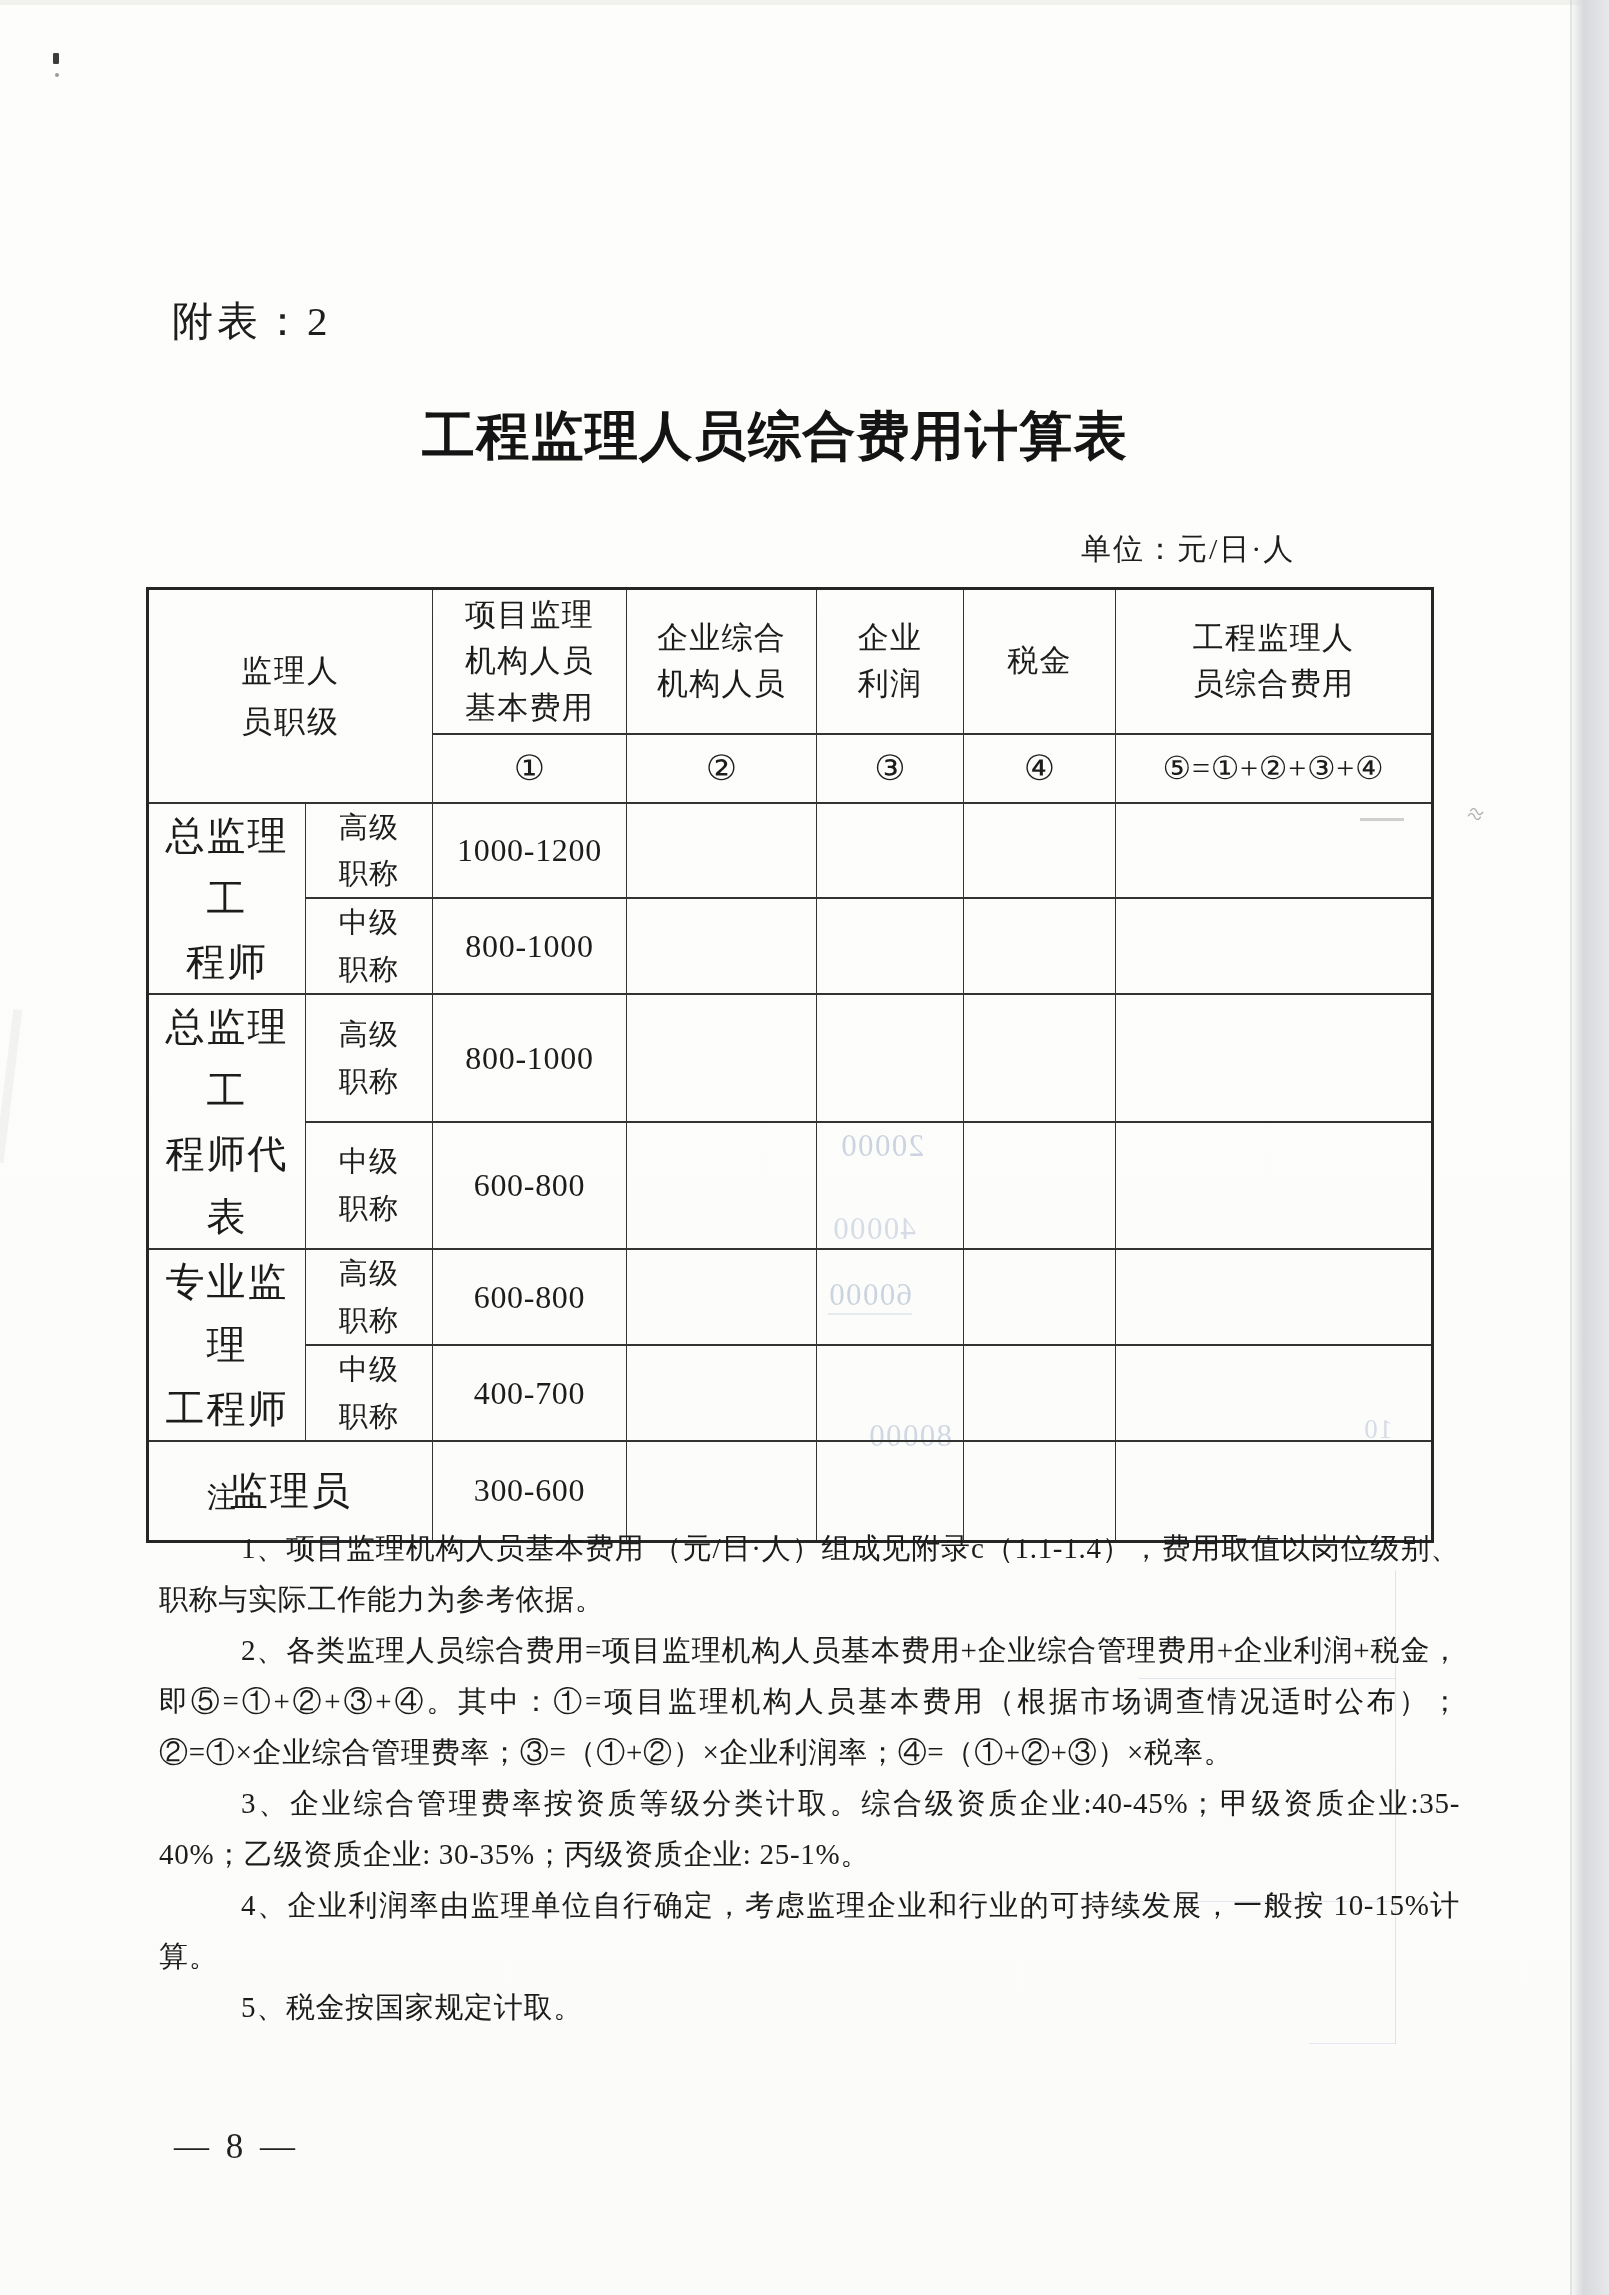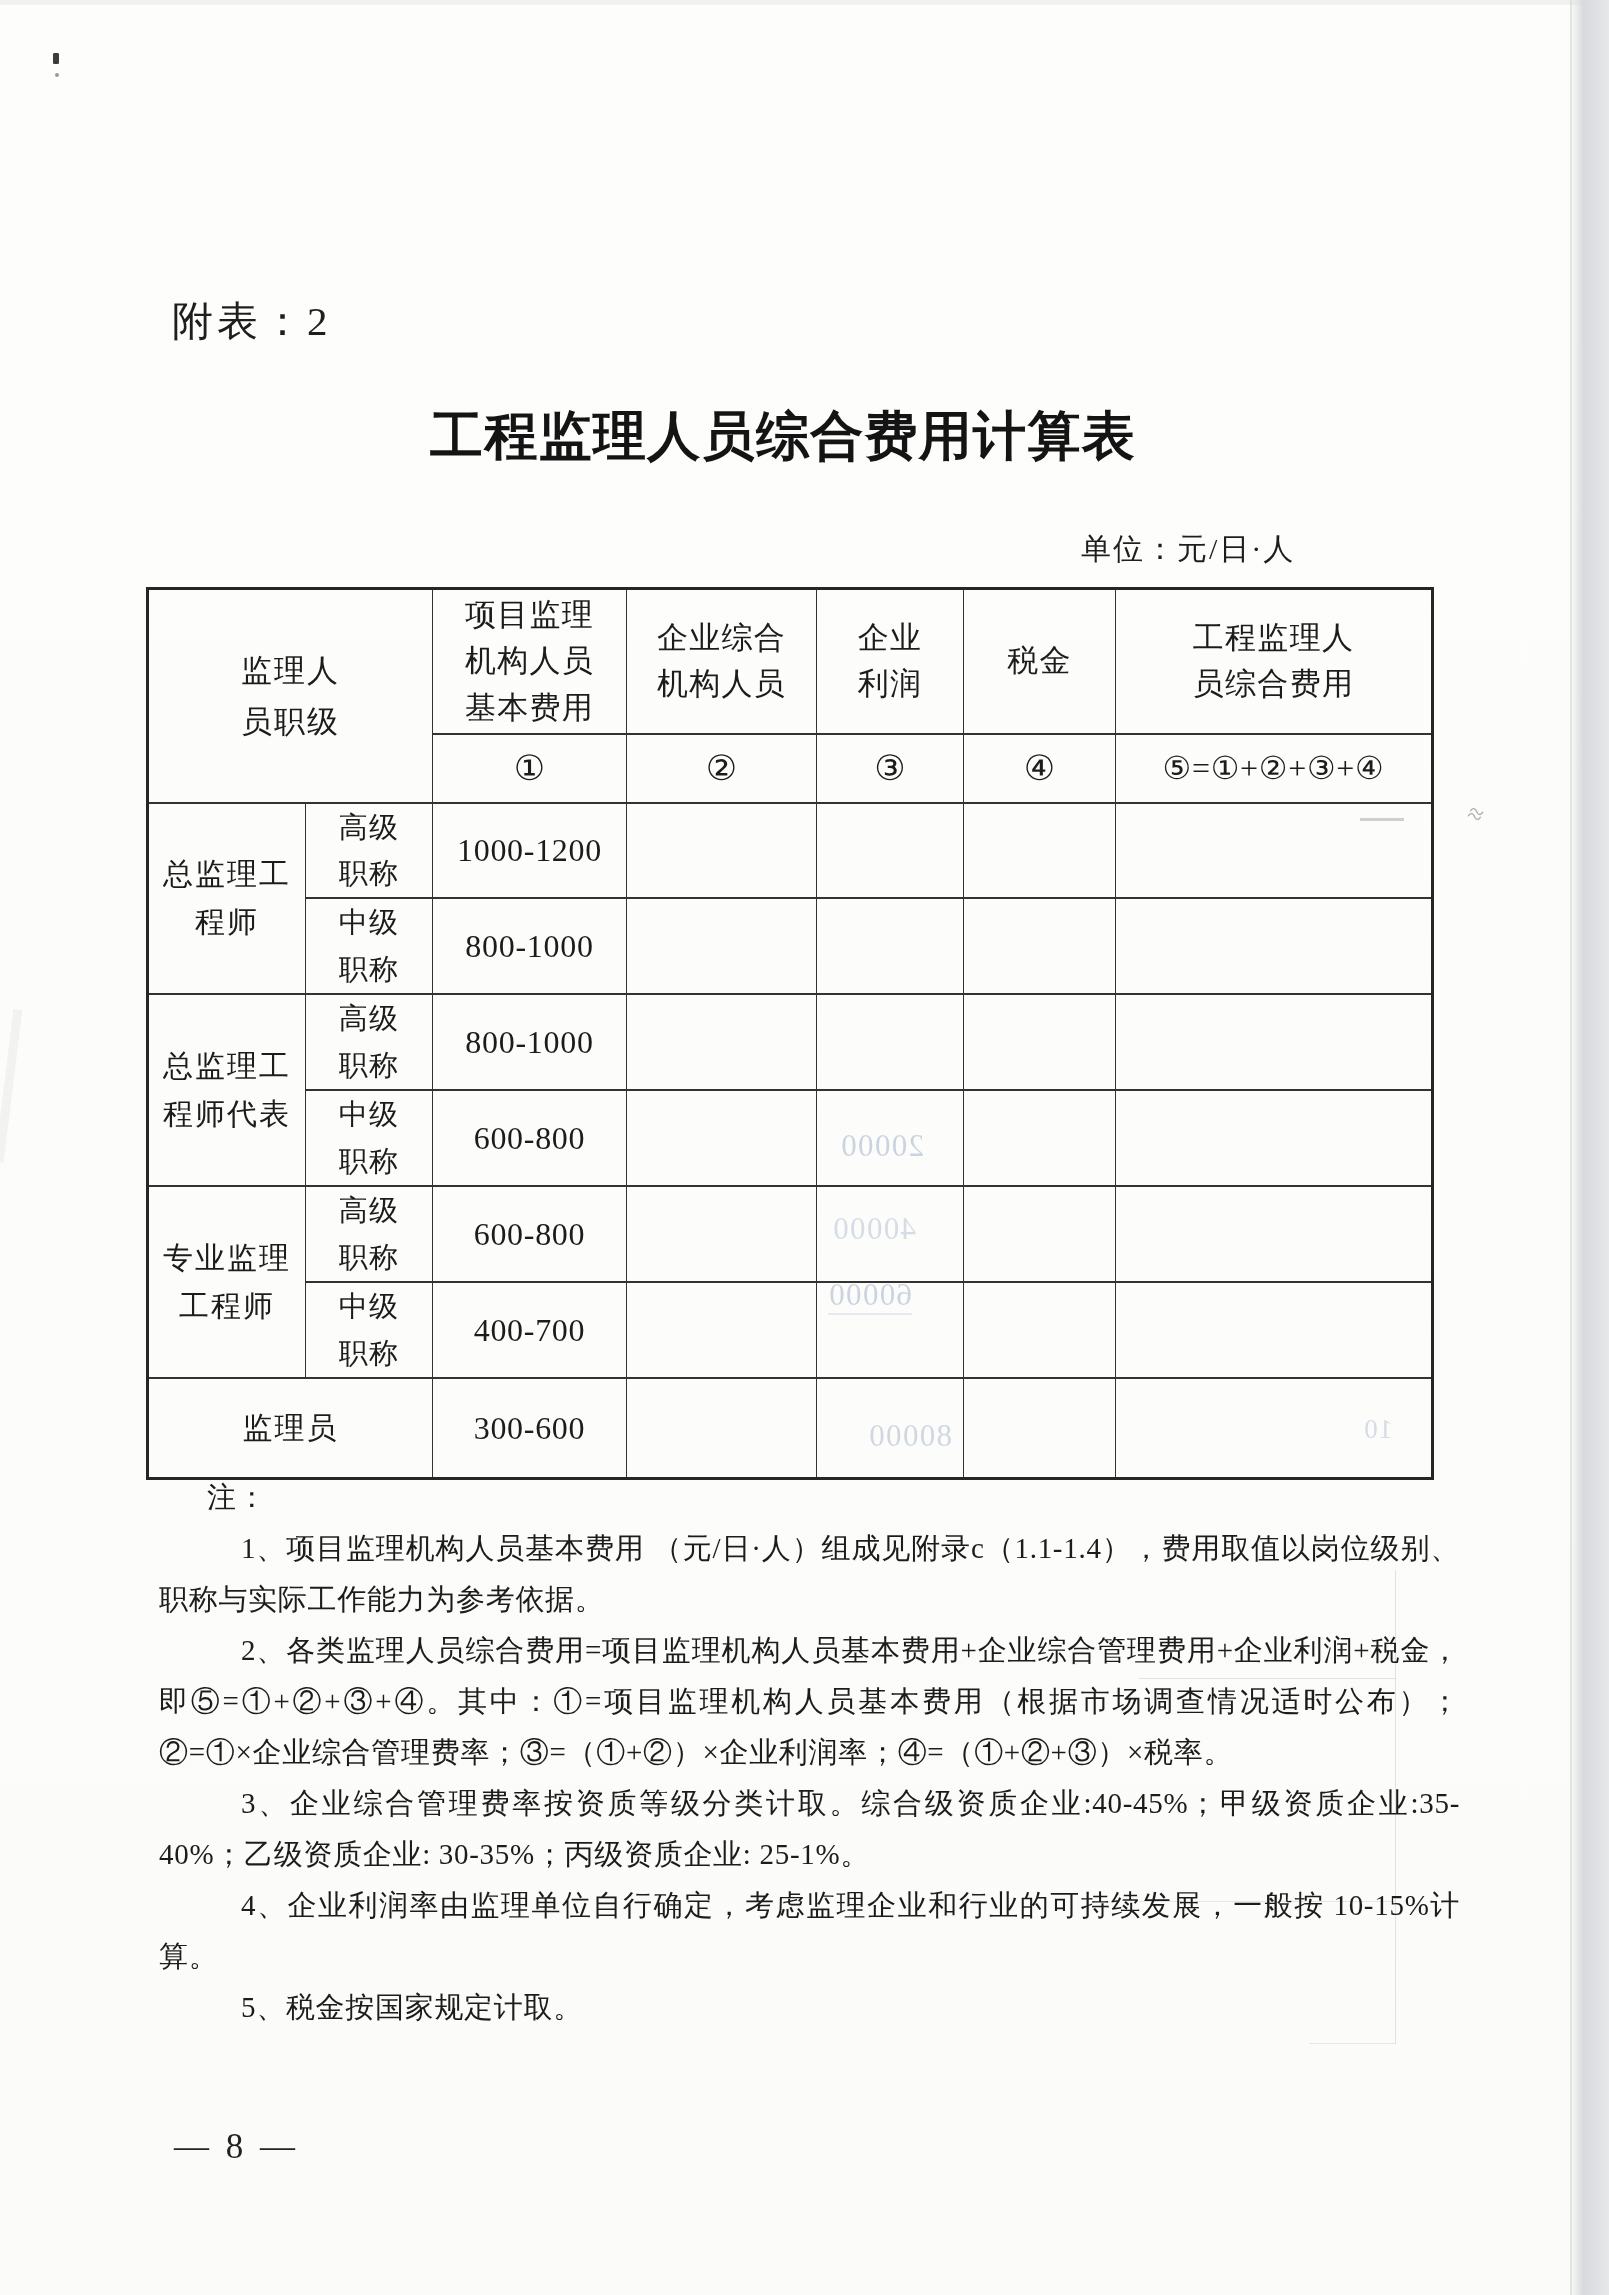--- a/index.html
+++ b/index.html
@@ -39,21 +39,21 @@
   .ghost-hline-1{position:absolute;left:1139px;top:1678px;width:257px;height:1.3px;background:#c3cedf;opacity:.5}
   .ghost-hline-2{position:absolute;left:1139px;top:1901px;width:257px;height:1.3px;background:#c3cedf;opacity:.45}
   .ghost-hline-3{position:absolute;left:1309px;top:2043px;width:87px;height:1.3px;background:#c3cedf;opacity:.4}
   
   .attachment-label{
     position:absolute;left:172px;top:294px;
     font-size:41px;letter-spacing:4px;text-align:right;
   }
   .doc-title{
     position:absolute;left:414px;top:401px;width:722px;
-    font-size:53px;font-weight:700;text-align:right;
+    font-size:53px;font-weight:700;text-align:center;
     letter-spacing:1.3px;color:#141414;
   }
   .unit-label{
     position:absolute;left:1081px;top:529px;
     font-size:30px;letter-spacing:2px;
   }
   
   table.fee-table{
     position:absolute;left:146px;top:587px;
     border-collapse:collapse;table-layout:fixed;
@@ -63,21 +63,21 @@
     border-style:solid;border-color:#333;
     border-width:2px 1.3px;
     text-align:center;vertical-align:middle;
     white-space:pre-line;padding:0;color:#1c1c1c;
   }
   tr.hrow-2 td{border-bottom-width:2.7px}
   .h-cell{font-size:31px;line-height:1.5;letter-spacing:1.3px}
   .rank-head{font-size:31px;line-height:1.65;letter-spacing:2px}
   .circ{font-size:35px}
   .formula{font-size:32px;letter-spacing:0.7px}
-  .rank{font-size:30px;line-height:1.62;letter-spacing:2px}
+  .rank{font-size:39px;line-height:1.62;letter-spacing:2px}
   .jobtitle{font-size:29px;line-height:1.62;letter-spacing:1.3px}
   .fee{font-size:32px;letter-spacing:0.7px}
   
   .notes{
     position:absolute;left:159px;top:1472px;width:1301px;
     font-size:29px;line-height:51px;color:#1c1c1c;
     text-align:justify;
   }
   .notes p{margin:0}
   .note-head{text-indent:48px;letter-spacing:1.3px}

